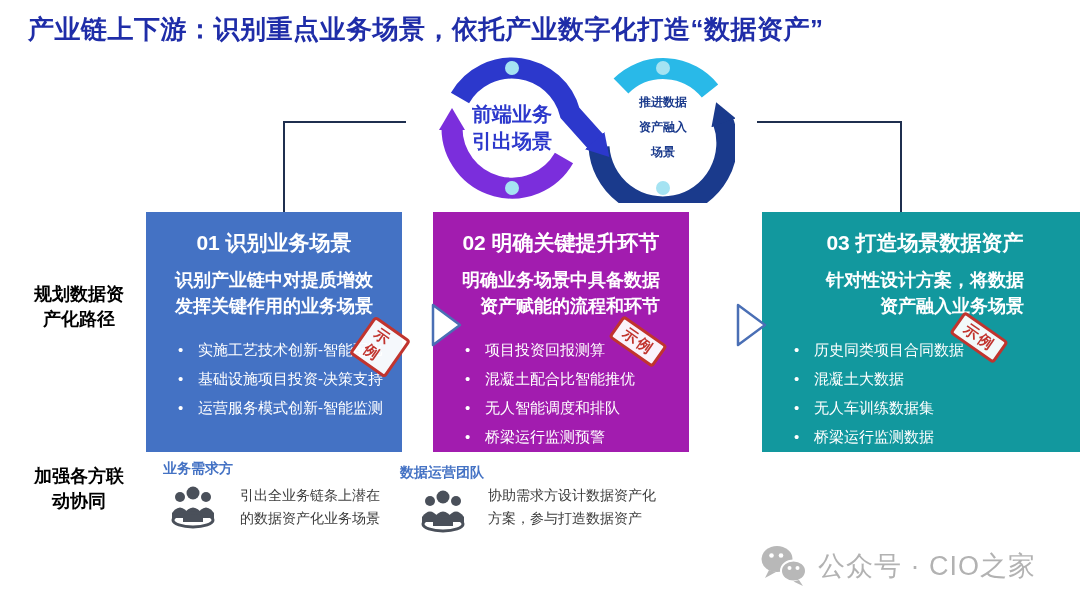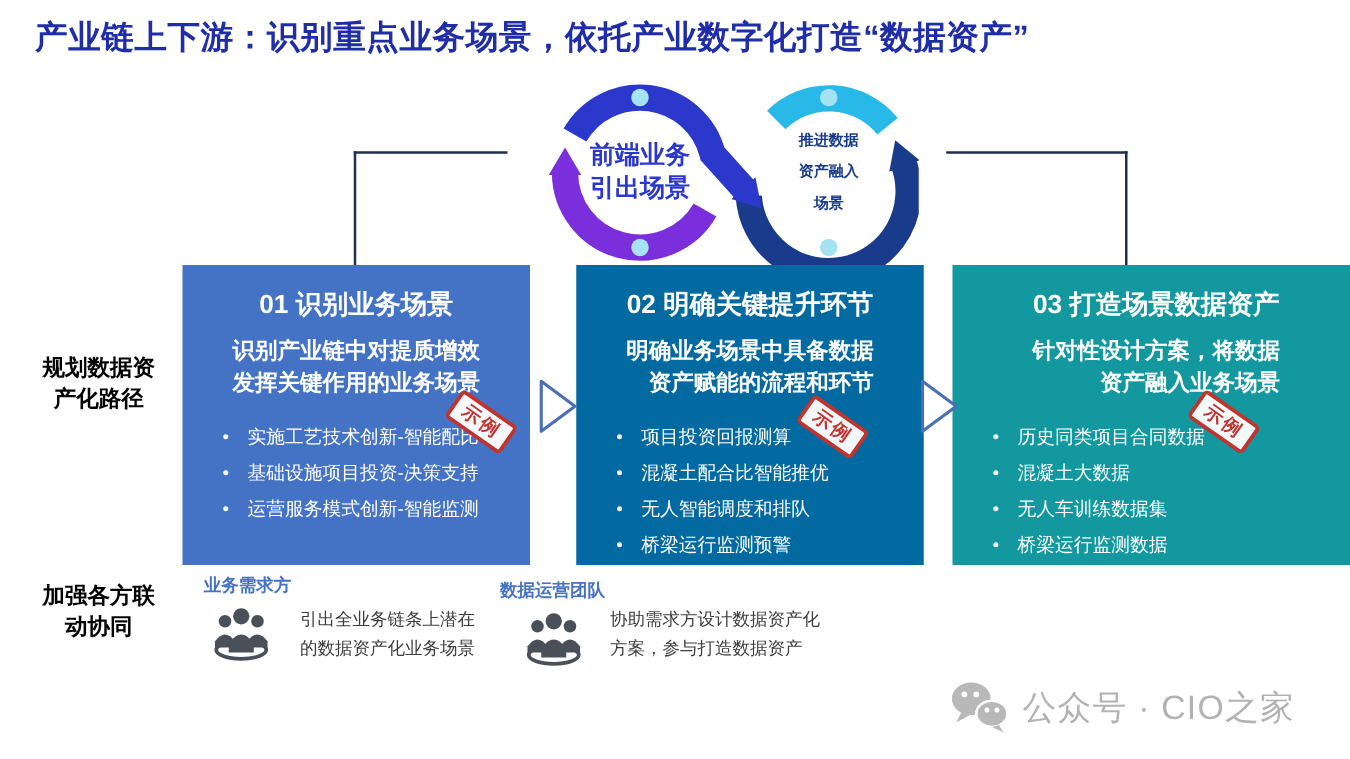--- a/index.html
+++ b/index.html
@@ -5,32 +5,32 @@
   html,body{margin:0;padding:0;background:#fff;}
   .slide{
     position:relative;width:1080px;height:607px;background:#ffffff;
     font-family:"Liberation Sans","DejaVu Sans",sans-serif;overflow:hidden;padding-left:24px;
   }
   .main-title{
     position:absolute;left:28px;top:12px;width:1020px;
     font-size:26px;font-weight:bold;color:#1F2DA8;letter-spacing:.5px;white-space:nowrap;
   }
   
-  .loop{position:absolute;left:425px;top:63px;width:310px;height:150px;}
+  .loop{position:absolute;left:425px;top:53px;width:310px;height:150px;}
   .ring-label{position:absolute;text-align:center;font-weight:bold;}
   .ring-label.left{left:27px;top:48px;width:120px;font-size:20px;line-height:27px;color:#2C38CC;}
   .ring-label.right{left:178px;top:37px;width:120px;font-size:12px;line-height:25px;color:#1A3A8C;}
   
   .connector{position:absolute;top:121px;height:91px;}
   .connector.left{left:283px;width:121px;border-left:2px solid #1F2F4F;border-top:2px solid #1F2F4F;}
   .connector.right{left:757px;width:143px;border-right:2px solid #1F2F4F;border-top:2px solid #1F2F4F;}
   
-  .box{position:absolute;top:212px;width:278px;height:240px;color:#fff;}
+  .box{position:absolute;top:212px;width:256px;height:240px;color:#fff;}
   .box.b1{left:146px;background:#4472C4;}
-  .box.b2{left:461px;background:#0369a1;}
+  .box.b2{left:433px;background:#a21caf;}
   .box.b3{left:762px;width:326px;background:#12989E;}
   .box-title{text-align:center;font-size:21px;font-weight:bold;margin-top:17px;}
   .box-sub{width:fit-content;margin:10px auto 16px auto;text-align:right;font-size:18px;font-weight:bold;line-height:26px;}
   .box ul{list-style:none;margin:16px 0 0 0;padding:0 10px 0 30px;font-size:15px;line-height:29px;}
   .box li{position:relative;padding-left:22px;}
   .box li::before{content:"•";position:absolute;left:2px;}
   .stamp{
     position:absolute;font-size:15px;font-weight:bold;color:#C1342E;
     border:3px solid #C1342E;border-radius:4px;padding:1px 7px;letter-spacing:2px;
     background:rgba(255,255,255,.95);transform:rotate(35deg);

